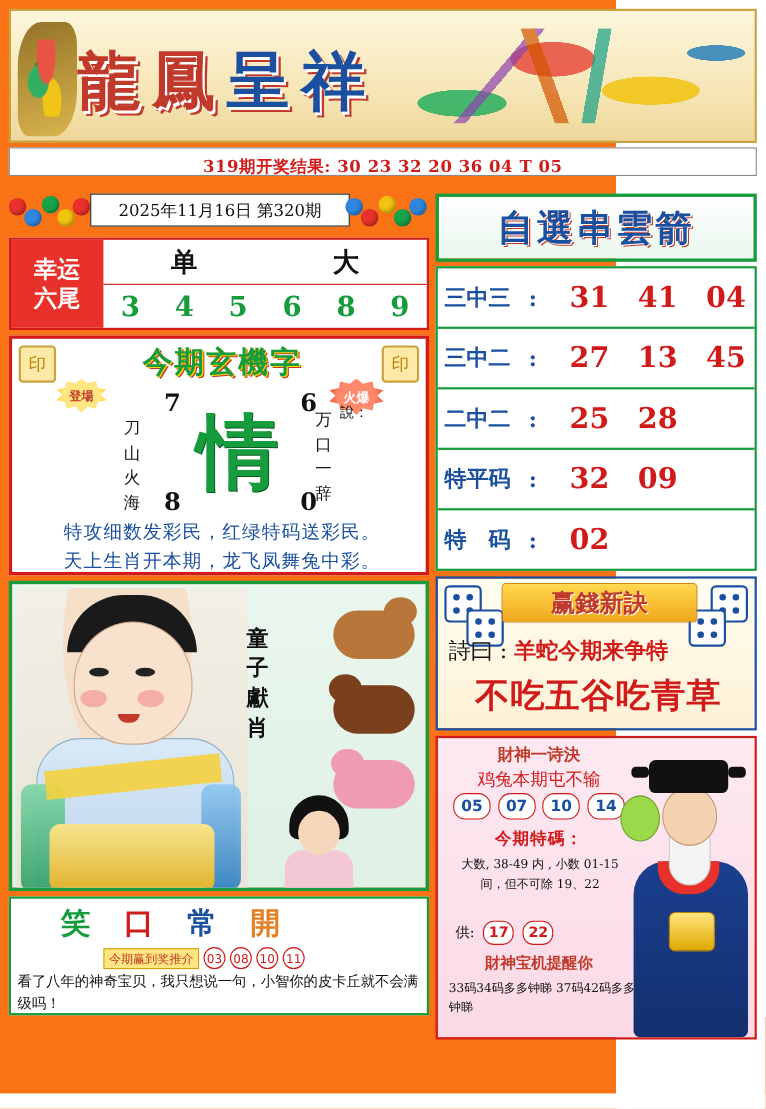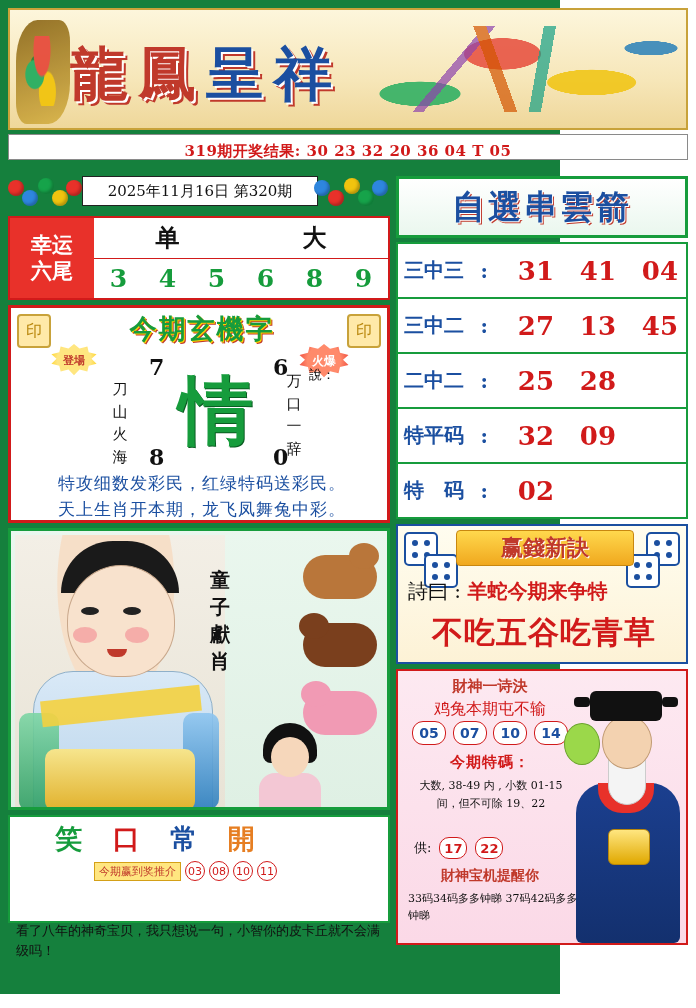--- a/index.html
+++ b/index.html
@@ -2,21 +2,21 @@
 <html><head>
 <meta charset="utf-8">
 <style>
   html,body{margin:0;padding:0;}
   body{
     width:696px;height:1008px;
     background:#fff;
     font-family:"DejaVu Sans","Liberation Sans",sans-serif;
     overflow:hidden;
   }
-  .page{position:relative;width:560px;height:1008px;background:#15803d;}
+  .page{position:relative;width:560px;height:1008px;background:#f97316;}
 
   
   .banner{
     position:absolute;left:8px;top:8px;width:680px;height:122px;
     background:linear-gradient(180deg,#fdf6dc 0%,#f6e6b8 60%,#efd79a 100%);
     border:2px solid #c8a23a;box-sizing:border-box;overflow:hidden;
   }
   .banner-title{
     position:absolute;left:60px;top:26px;
     font-family:"DejaVu Serif","Liberation Serif",serif;
@@ -243,21 +243,21 @@
   }
   .boy-green{
     position:absolute;left:4px;top:178px;width:40px;height:98px;
     background:linear-gradient(180deg,#7ed6a5,#2e9e63);border-radius:10px;opacity:.9;
   }
   .boy-blue{
     position:absolute;right:6px;top:178px;width:36px;height:96px;
     background:linear-gradient(180deg,#8fc6f0,#2f7fbd);border-radius:10px;opacity:.9;
   }
   .tongzi-label{
-    position:absolute;left:196px;top:36px;width:26px;
+    position:absolute;left:210px;top:36px;width:26px;
     font-family:"DejaVu Serif","Liberation Serif",serif;
     font-size:20px;color:#111;line-height:1.35;text-align:center;font-weight:bold;
   }
   .zodiac{
     position:absolute;right:4px;width:86px;height:64px;
   }
   .z-horse{top:10px;}
   .z-ox{top:78px;}
   .z-pig{top:146px;}
   .z-body{
@@ -304,21 +304,20 @@
   }
   .rec-num{
     display:inline-flex;align-items:center;justify-content:center;
     width:18px;height:18px;border-radius:50%;
     border:1px solid #d11a1a;color:#d11a1a;font-size:11px;background:#fff;
   }
   .joke-text{
     position:absolute;left:6px;top:66px;width:370px;
     font-size:13px;color:#111;line-height:1.5;
     font-family:"DejaVu Serif","Liberation Serif",serif;
-    margin-top:38px;
   }
   .joke-girl{
     position:absolute;right:86px;top:28px;width:40px;height:56px;
   }
 
   
   .right-col{position:absolute;left:396px;top:176px;width:292px;}
 
   .zixuan{
     position:relative;width:292px;height:62px;

